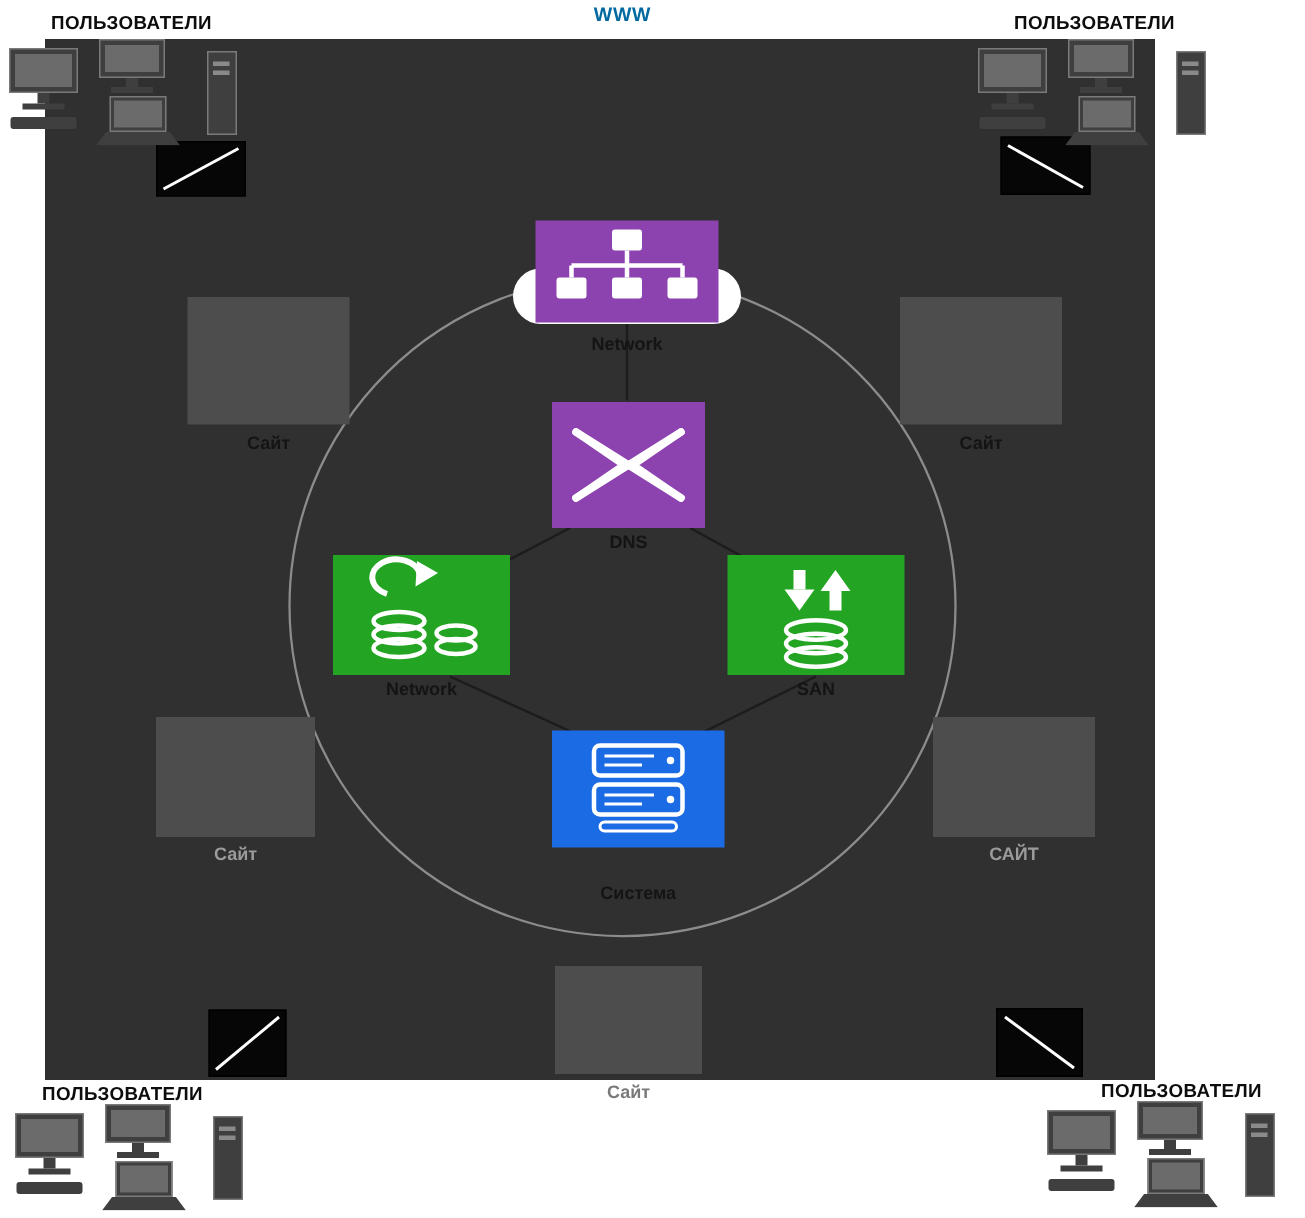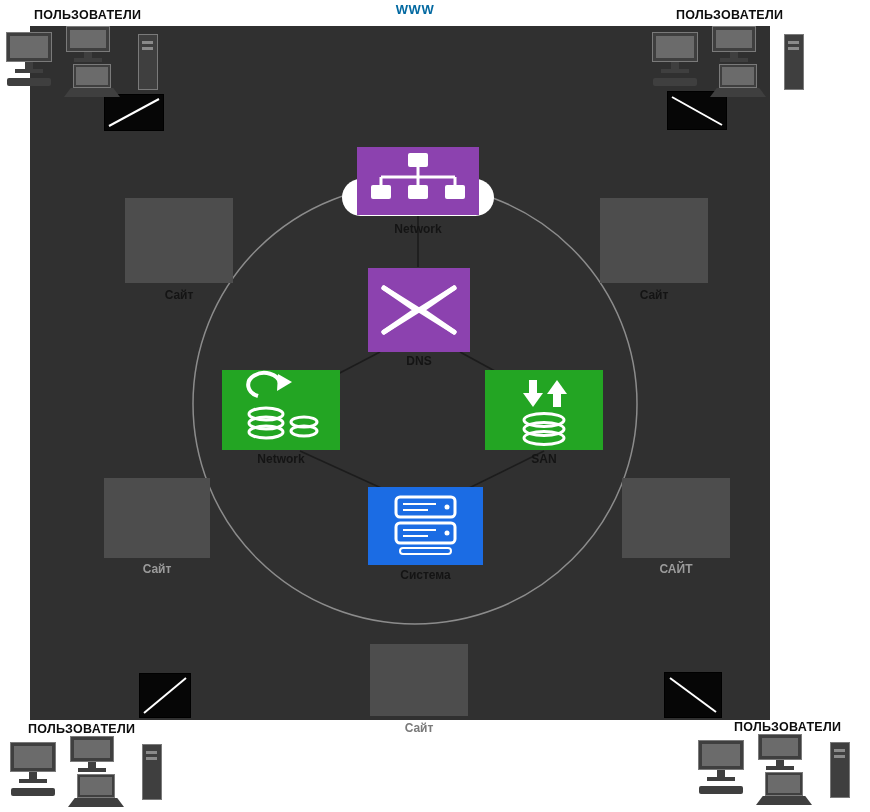--- a/index.html
+++ b/index.html
@@ -125,21 +125,21 @@
       <line x1="35" y1="17" x2="68" y2="17" stroke="#fff" stroke-width="2"></line>
       <line x1="35" y1="23" x2="60" y2="23" stroke="#fff" stroke-width="2"></line>
       <circle cx="79" cy="20" r="2.5" fill="#fff"></circle>
       <rect x="28" y="36" width="59" height="20" rx="4" fill="none" stroke="#fff" stroke-width="3"></rect>
       <line x1="35" y1="43" x2="68" y2="43" stroke="#fff" stroke-width="2"></line>
       <line x1="35" y1="49" x2="60" y2="49" stroke="#fff" stroke-width="2"></line>
       <circle cx="79" cy="46" r="2.5" fill="#fff"></circle>
       <rect x="32" y="61" width="51" height="6" rx="3" fill="none" stroke="#fff" stroke-width="2"></rect>
     </svg>
   </div>
-  <div class="node-label" style="left:358px;top:568px;width:135px">Система</div>
+  <div class="node-label" style="left:358px;top:588px;width:135px">Система</div>
 
   <div class="site" style="left:125px;top:198px;width:108px;height:85px"></div>
   <div class="site-label dark" style="left:125px;top:288px;width:108px">Сайт</div>
 
   <div class="site" style="left:600px;top:198px;width:108px;height:85px"></div>
   <div class="site-label dark" style="left:600px;top:288px;width:108px">Сайт</div>
 
   <div class="site" style="left:104px;top:478px;width:106px;height:80px"></div>
   <div class="site-label light" style="left:104px;top:562px;width:106px">Сайт</div>
 

